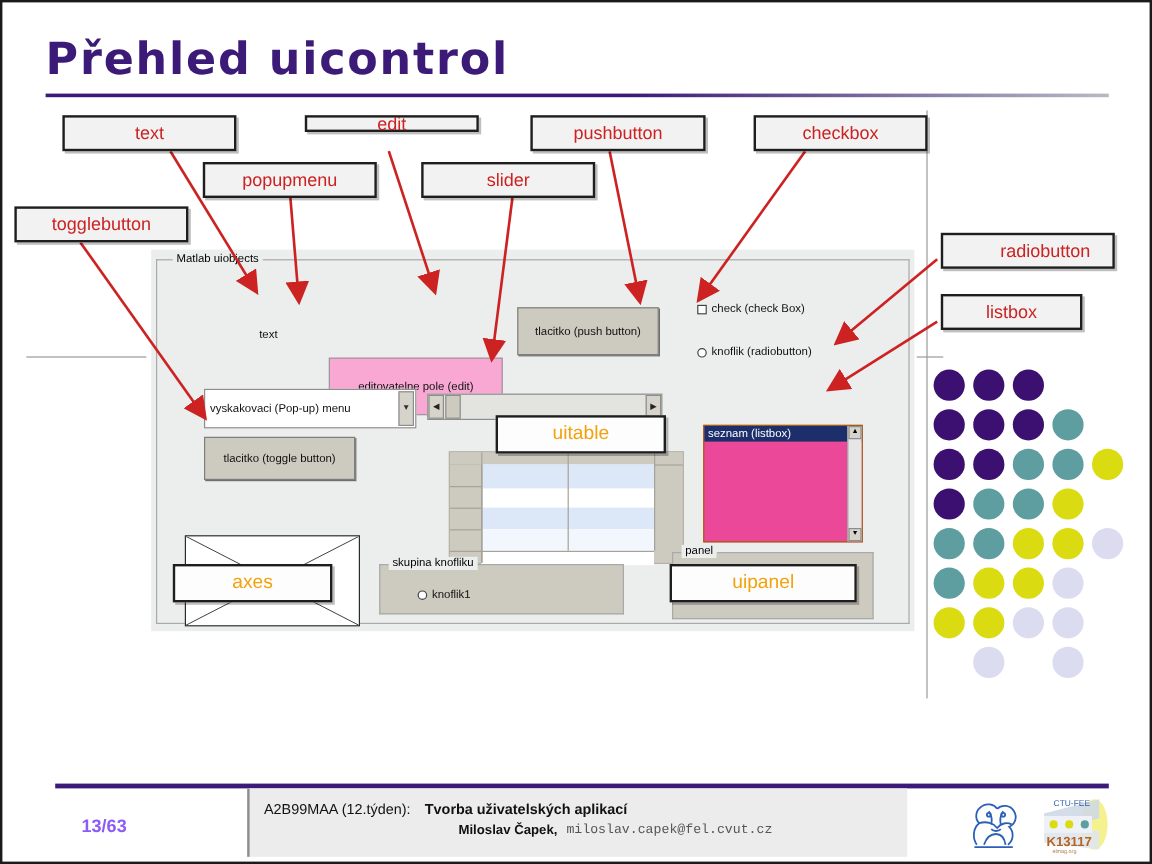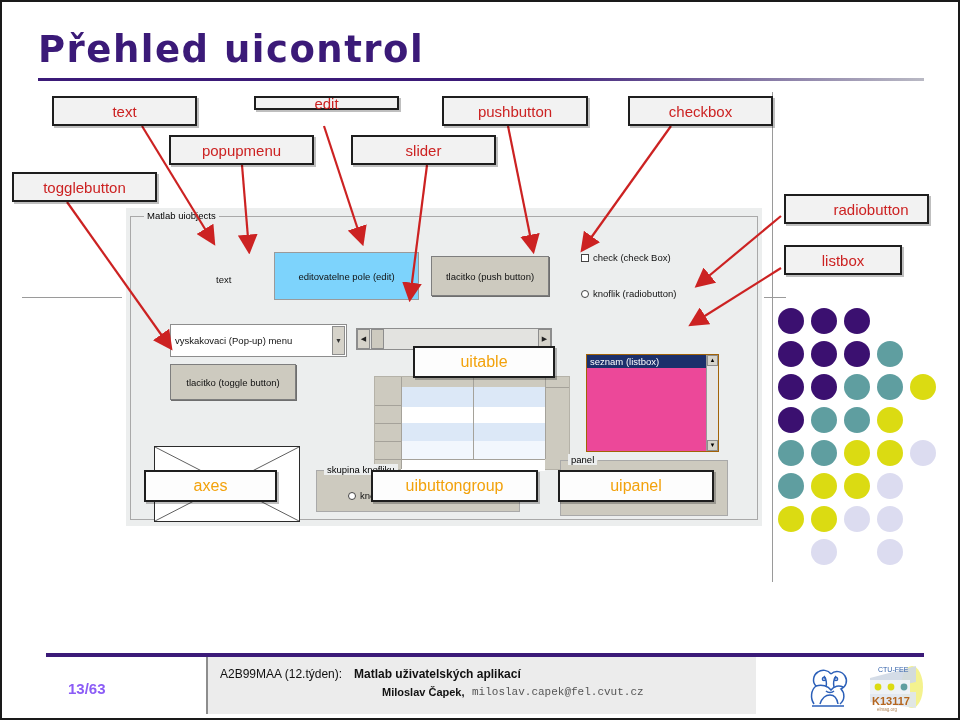--- a/index.html
+++ b/index.html
@@ -27,22 +27,22 @@
   #arrows{position:absolute;left:0;top:0;width:960px;height:720px;pointer-events:none;}
 
   
   #gui{position:absolute;left:124px;top:206px;width:636px;height:318px;
        background:#eceeee;box-sizing:border-box;}
   .grp{position:absolute;border:1px solid #a9a9a9;border-top:none;box-sizing:border-box;}
   .grp-top{position:absolute;height:1px;background:#a9a9a9;}
   .grp-label{position:absolute;font-size:9.5px;color:#000;background:#eceeee;padding:0 3px;}
 
   .ml-text{position:absolute;font-size:9.5px;color:#111;}
-  .ml-edit{position:absolute;background:#7dd3fc;border:1px solid #9a9a9a;box-sizing:border-box;
-           font-size:9.5px;color:#111;display:flex;align-items:center;justify-content:center;}
+  .ml-edit{position:absolute;background:#f9a8d4;border:1px solid #9a9a9a;box-sizing:border-box;
+           font-size:9.5px;color:#111;display:flex;align-items:center;justify-content:center;margin-top:46px;}
   .ml-btn{position:absolute;background:#cdcabf;border:1px solid #7e7e7e;box-sizing:border-box;
           font-size:9.5px;color:#111;display:flex;align-items:center;justify-content:center;
           box-shadow:1px 1px 0 #6e6e6e;}
   .ml-popup{position:absolute;background:#fff;border:1px solid #8d8d8d;box-sizing:border-box;
             font-size:9.5px;color:#111;display:flex;align-items:center;padding-left:4px;}
   .ml-popup .arrowbox{position:absolute;right:1px;top:1px;bottom:1px;width:13px;background:#d6d3ca;
             border:1px solid #8d8d8d;box-sizing:border-box;display:flex;align-items:center;justify-content:center;font-size:7px;color:#333;}
   .ml-slider{position:absolute;background:#e3e3e0;border:1px solid #8d8d8d;box-sizing:border-box;display:flex;align-items:stretch;}
   .ml-slider .sbtn{width:13px;background:#d6d3ca;border:1px solid #8d8d8d;box-sizing:border-box;
             display:flex;align-items:center;justify-content:center;font-size:7px;color:#222;}
@@ -204,21 +204,20 @@
   <div class="callout" style="left:440px;top:94px;width:146px;height:30px;">pushbutton</div>
   <div class="callout" style="left:626px;top:94px;width:145px;height:30px;">checkbox</div>
   <div class="callout" style="left:167px;top:133px;width:145px;height:30px;">popupmenu</div>
   <div class="callout" style="left:349px;top:133px;width:145px;height:30px;">slider</div>
   <div class="callout" style="left:10px;top:170px;width:145px;height:30px;">togglebutton</div>
   <div class="callout" style="left:782px;top:192px;width:145px;height:30px;padding-left:29px;">radiobutton</div>
   <div class="callout" style="left:782px;top:243px;width:118px;height:30px;">listbox</div>
 
   <div class="callout orange" style="left:411px;top:344px;width:142px;height:32px;font-size:16px;">uitable</div>
   <div class="callout orange" style="left:142px;top:468px;width:133px;height:32px;font-size:16px;">axes</div>
-  <div class="callout orange" style="left:369px;top:468px;width:167px;height:32px;font-size:16px;">uibuttongroup</div>
   <div class="callout orange" style="left:556px;top:468px;width:156px;height:32px;font-size:16px;">uipanel</div>
 
   <div id="dots">
       <div class="dot" style="left: 0px; top: 0px; width: 26px; height: 26px; background: rgb(59, 16, 112);"></div>
       <div class="dot" style="left: 33px; top: 0px; width: 26px; height: 26px; background: rgb(59, 16, 112);"></div>
       <div class="dot" style="left: 66px; top: 0px; width: 26px; height: 26px; background: rgb(59, 16, 112);"></div>
       <div class="dot" style="left: 0px; top: 33px; width: 26px; height: 26px; background: rgb(59, 16, 112);"></div>
       <div class="dot" style="left: 33px; top: 33px; width: 26px; height: 26px; background: rgb(59, 16, 112);"></div>
       <div class="dot" style="left: 66px; top: 33px; width: 26px; height: 26px; background: rgb(59, 16, 112);"></div>
       <div class="dot" style="left: 99px; top: 33px; width: 26px; height: 26px; background: rgb(95, 158, 160);"></div>
@@ -245,21 +244,21 @@
       <div class="dot" style="left: 66px; top: 198px; width: 26px; height: 26px; background: rgb(220, 220, 240);"></div>
       <div class="dot" style="left: 99px; top: 198px; width: 26px; height: 26px; background: rgb(220, 220, 240);"></div>
       <div class="dot" style="left: 33px; top: 231px; width: 26px; height: 26px; background: rgb(220, 220, 240);"></div>
       <div class="dot" style="left: 99px; top: 231px; width: 26px; height: 26px; background: rgb(220, 220, 240);"></div>
     </div>
 
   <div id="footer-rule"></div>
   <div id="footer-box"></div>
   <div id="pagenum">13/63</div>
   <div id="f-course">A2B99MAA (12.týden):</div>
-  <div id="f-title">Matlab uživatelských aplikací</div>
+  <div id="f-title">Tvorba uživatelských aplikací</div>
   <div id="f-author">Miloslav Čapek,</div>
   <div id="f-mail">miloslav.capek@fel.cvut.cz</div>
 
   <svg id="logo-ctu" viewBox="0 0 56 52">
     <g fill="none" stroke="#2b5fb8" stroke-width="1.5">
       <path d="M14 44 C10 38 11 30 16 26 C12 22 13 15 18 12 C22 9 28 10 31 14"></path>
       <path d="M31 14 C35 10 42 11 45 16 C48 21 46 27 41 29 C45 33 45 40 40 44"></path>
       <path d="M16 26 C22 24 28 26 31 30 C34 26 39 25 43 27"></path>
       <path d="M20 44 C22 38 26 35 30 35 C34 35 37 38 38 44"></path>
       <path d="M24 16 C26 19 27 23 26 27"></path>

